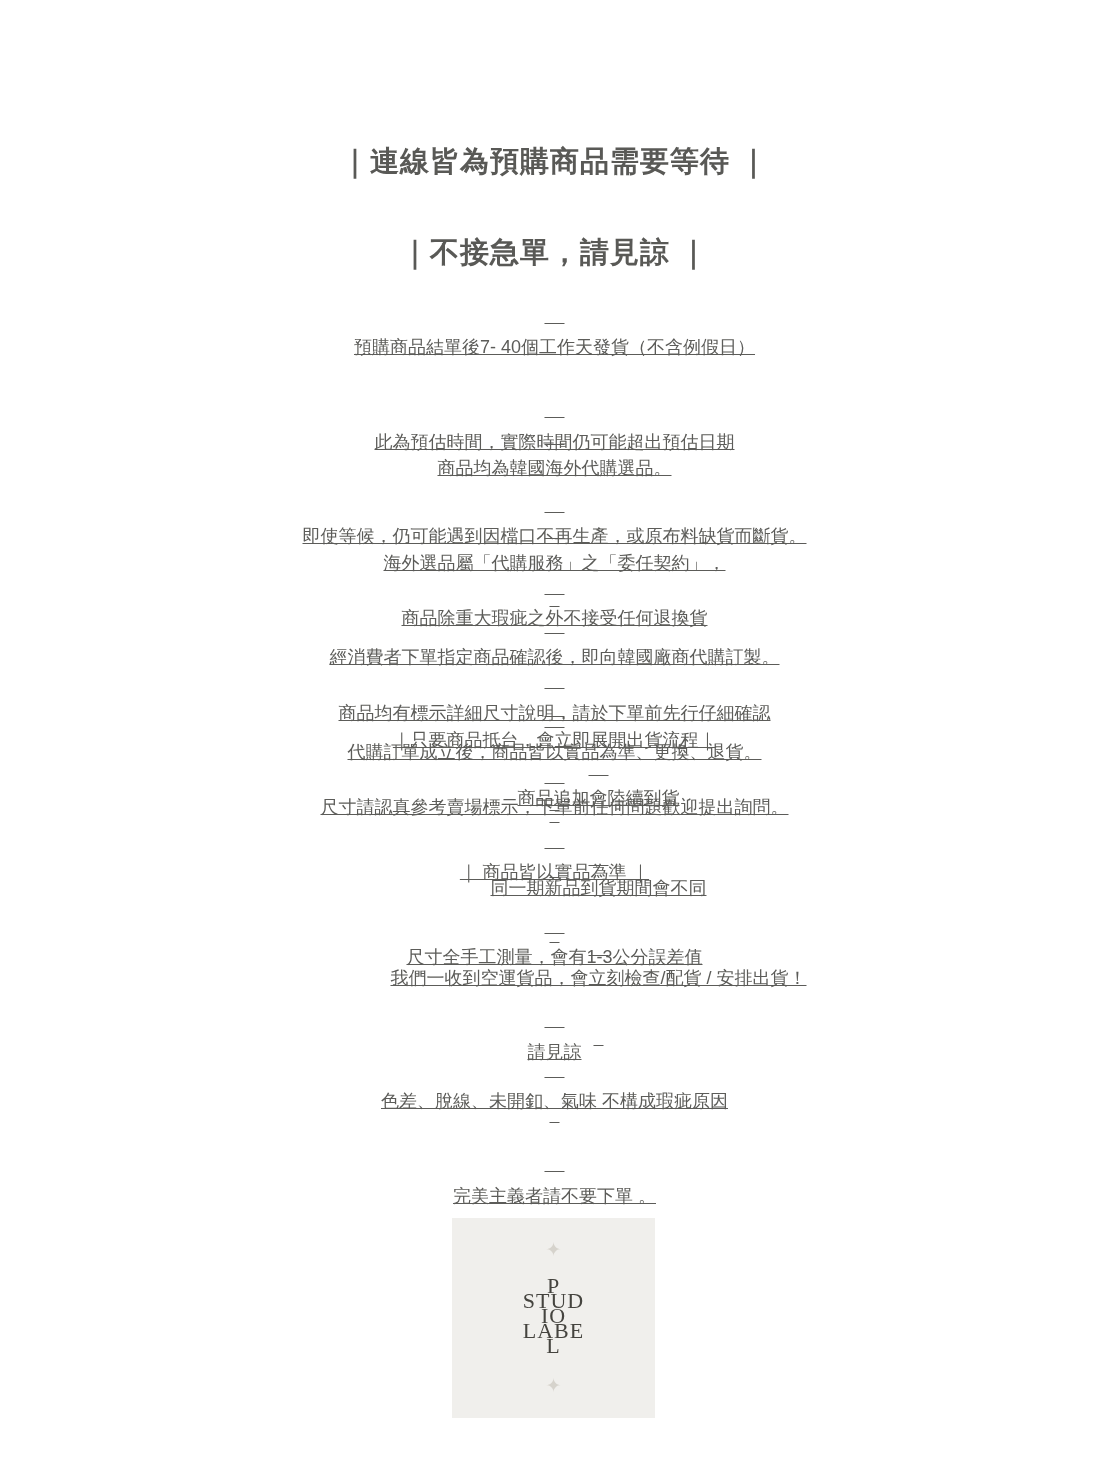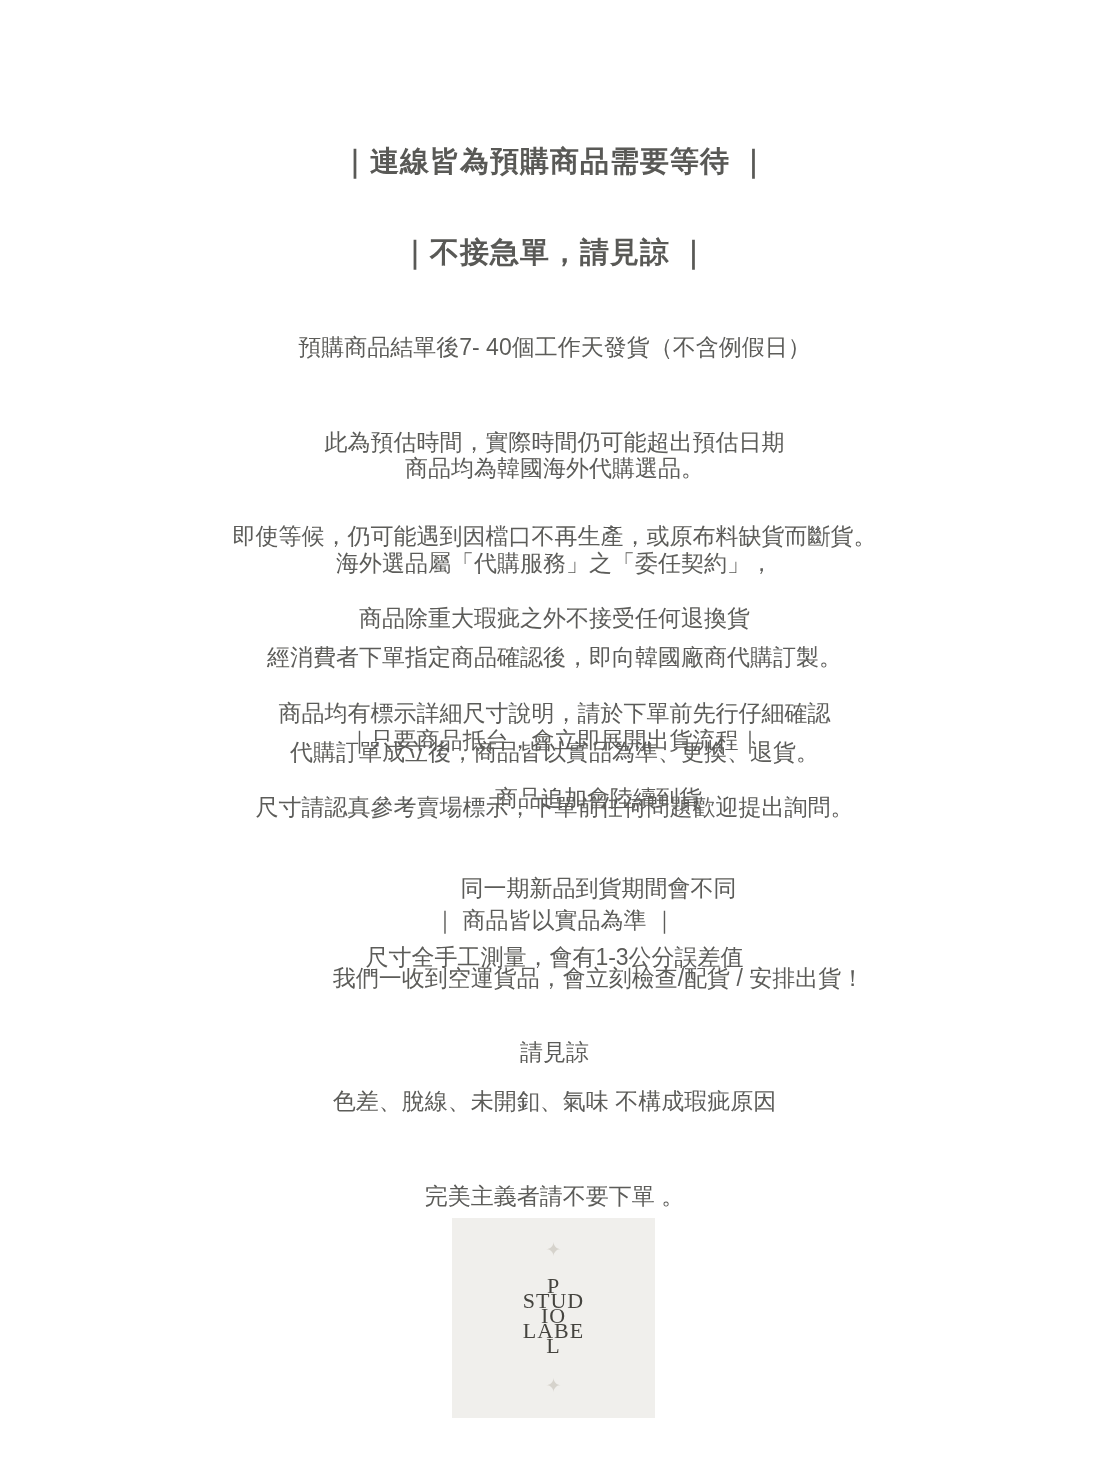--- a/index.html
+++ b/index.html
@@ -21,32 +21,33 @@
     white-space: pre-wrap;
   }
   .heading {
     font-weight: 700;
     font-size: 29px;
     line-height: 40px;
     color: #595956;
     letter-spacing: 1px;
   }
   .body-text {
-    font-size: 23px;
+    font-size: 18px;
     line-height: 31.5px;
+    text-decoration: underline;
   }
   .body-text.tight { line-height: 30px; padding-left: 44px; }
   #title-1 { top: 141px; }
   #title-2 { top: 205px; margin-top: 27px; }
   #para-shipping    { top: 269px; }
   #para-proxy       { top: 390px; }
   #para-size        { top: 540px; }
   #para-arrival     { top: 662px; }
   #para-restock     { top: 723px; }
-  #para-actual      { top: 842px; }
+  #para-actual      { top: 794px; }
   #para-measure     { top: 879px; }
   #para-flaw        { top: 1023px; }
 
   .logo-card {
     position: absolute;
     left: 452px;
     top: 1218px;
     width: 203px;
     height: 200px;
     background: #f0efec;

